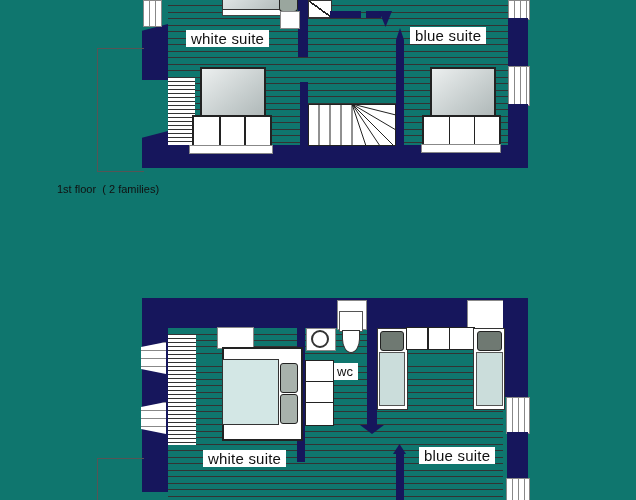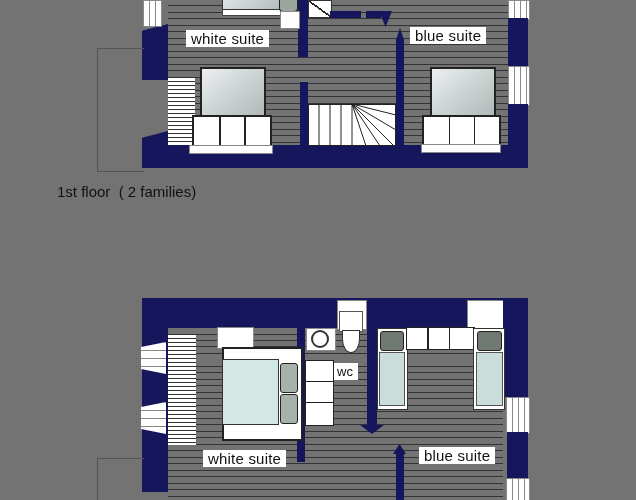--- a/index.html
+++ b/index.html
@@ -1,29 +1,29 @@
 <!DOCTYPE html>
 <html style="--wall-navy: #16165c; --hatch-line: #333333; --bed-gradient-light: #ecefef; --bed-gradient-dark: #aeb7b7; --mattress-cyan: #d3e7e5; --pillow-gray: #a8b2ac; --pillow-dark: #6f7972; --single-mattress: #cbdddb; --frame-line: #888888; --outline-gray: #555555; --text-color: #111111;"><head>
 <meta charset="utf-8">
 <style>
   html,body{margin:0;padding:0;background:#fff;}
   #canvas{
-    position:relative;width:636px;height:500px;overflow:hidden;background:#737373;
+    position:relative;width:636px;height:500px;overflow:hidden;background:#0f766e;
     font-family:"Liberation Sans","DejaVu Sans",sans-serif;color:var(--text-color,#111);
   }
   .abs{position:absolute;}
   
   .hatch{background-image:repeating-linear-gradient(to bottom,transparent 0,transparent 5.5px,var(--hatch-line,#333) 5.5px,var(--hatch-line,#333) 6.5px);}
   .hatch-dense{background-image:repeating-linear-gradient(to bottom,transparent 0,transparent 3px,var(--hatch-line,#333) 3px,var(--hatch-line,#333) 4px);}
   .wall{background:var(--wall-navy,#16165c);}
   .room-label{
     font-size:15px;line-height:17px;background:#fff;padding:0 5px;white-space:pre;
     letter-spacing:0.2px;
   }
-  .caption{font-size:15px;white-space:pre;}
+  .caption{font-size:11px;white-space:pre;}
   
   .win-v{background:#fff;border:1px solid var(--frame-line,#888);
     background-image:repeating-linear-gradient(to right,transparent 0,transparent 5px,var(--frame-line,#888) 5px,var(--frame-line,#888) 6px);}
   .win-plain{background:#fff;border:1px solid var(--frame-line,#888);}
   .bay{background-color:#fff;clip-path:polygon(0 16%,100% 0,100% 100%,0 84%);
     background-image:repeating-linear-gradient(to bottom,var(--frame-line,#888) 0,var(--frame-line,#888) 1px,transparent 1px,transparent 8px);}
   
   .bed-grad{background:linear-gradient(140deg,var(--bed-gradient-light,#ecefef) 0%,#c9d0d0 55%,var(--bed-gradient-dark,#aeb7b7) 100%);border:2px solid #222;}
   .seat{background:#fff;border:2px solid #222;}
   .seat::before,.seat::after{content:"";position:absolute;top:0;bottom:0;width:1.5px;background:#222;}

